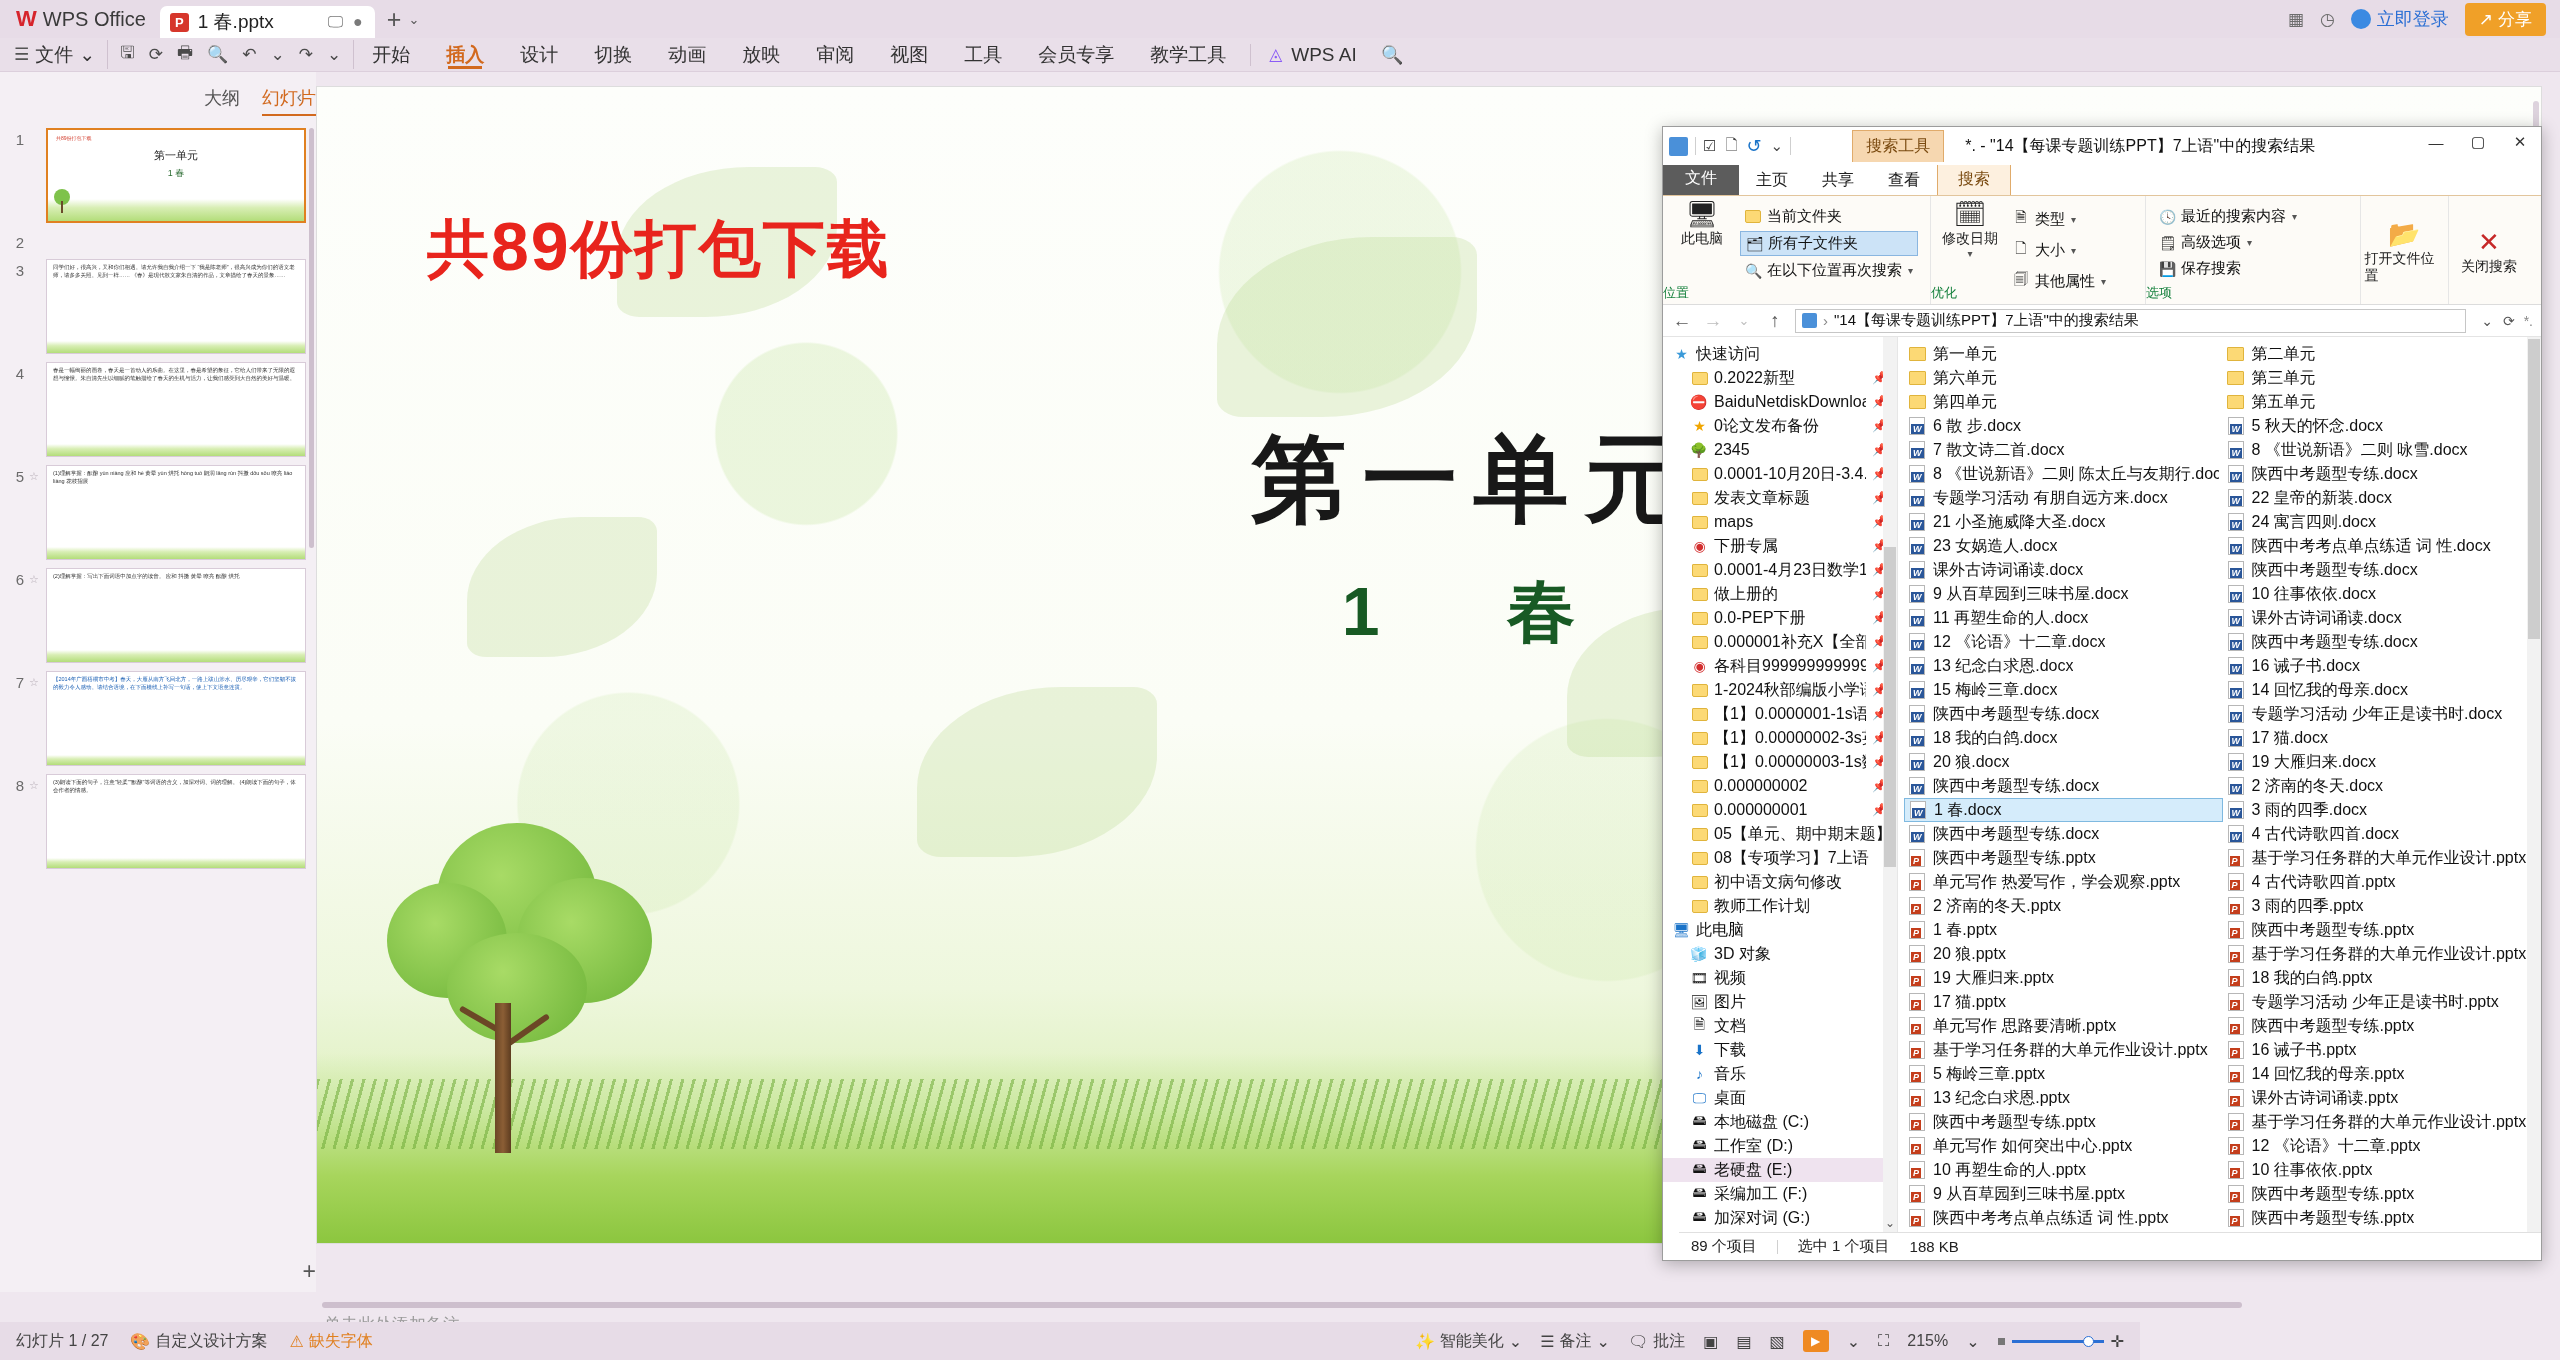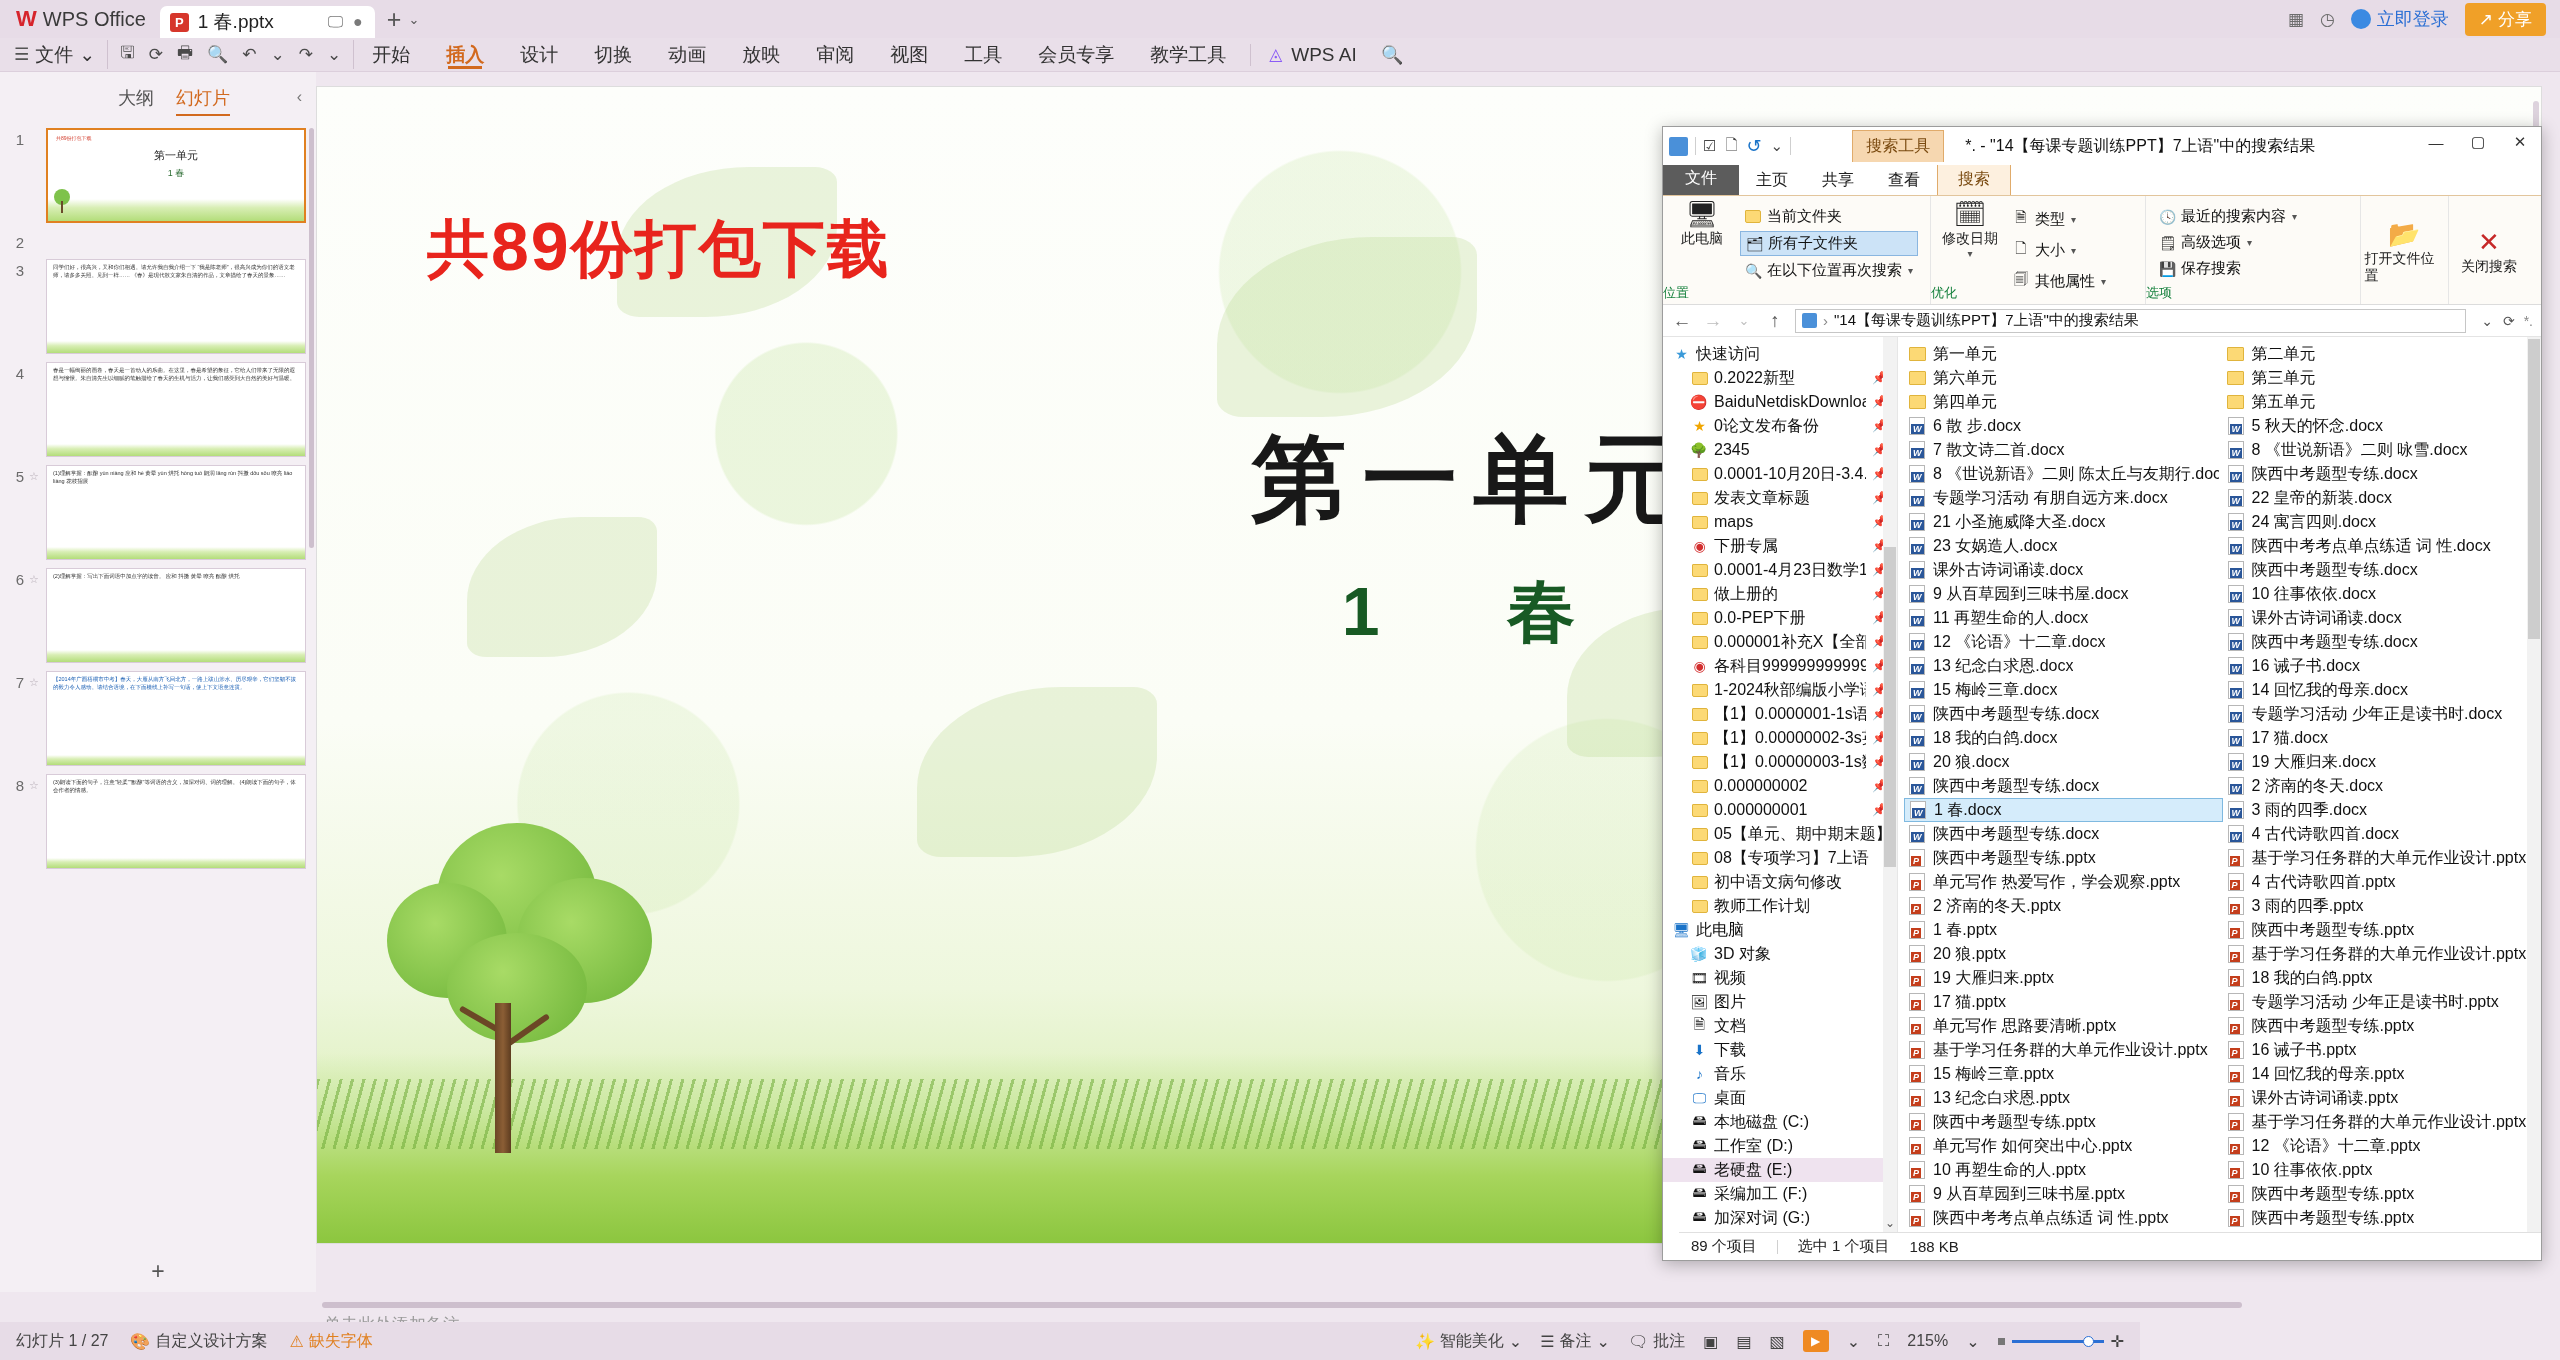--- a/index.html
+++ b/index.html
@@ -60,21 +60,21 @@
     bottom:2px; width:34px; height:3px; background:#d2691e;
   }
   .ai-grp { display:flex; align-items:center; gap:9px; padding-left:18px; margin-left:6px; border-left:1px solid #cfc1cf;}
   .ai-logo { color:#8b5cf6; font-size:17px; }
   .srch-ic { margin-left:16px; color:#555; font-size:18px; }
 
   
   .main { display:flex; height:1220px; background:#efe7ef; }
 
   
-  .leftpane { width:316px; background:#f4eff4; display:flex; flex-direction:column; position:relative;}
+  .leftpane { width:316px; background:#f4eff4; display:flex; flex-direction:column; position:relative;align-items:flex-end;}
   .lp-tabs { display:flex; align-items:center; gap:22px; padding:14px 0 10px 118px; font-size:18px; color:#555; }
   .lp-tabs .on { color:#d2691e; position:relative; }
   .lp-tabs .on:after{content:"";position:absolute;left:0;right:0;bottom:-6px;height:2px;background:#d2691e;}
   .lp-collapse { position:absolute; right:14px; top:16px; color:#777; font-size:16px; }
   .thumbs { flex:1; overflow:hidden; padding:4px 0 0 0; }
   .thumbrow { display:flex; align-items:flex-start; padding:4px 10px 4px 6px; gap:5px;}
   .tnum { width:18px; text-align:right; font-size:15px; color:#6b6b6b; padding-top:3px;}
   .tstar { width:12px; font-size:11px; color:#b9b0b9; padding-top:5px;}
   .tbox {
     flex:1; height:95px; background:#fff; border:1px solid #d8cbd8; position:relative;
@@ -986,21 +986,21 @@
           <div class="frow">
             <span class="fico">
               <i class="ic-p"></i>
             </span>
             <span class="fname">基于学习任务群的大单元作业设计.pptx</span>
           </div>
           <div class="frow">
             <span class="fico">
               <i class="ic-p"></i>
             </span>
-            <span class="fname">15  梅岭三章.pptx</span>
+            <span class="fname">5  梅岭三章.pptx</span>
           </div>
           <div class="frow">
             <span class="fico">
               <i class="ic-p"></i>
             </span>
             <span class="fname">13  纪念白求恩.pptx</span>
           </div>
           <div class="frow">
             <span class="fico">
               <i class="ic-p"></i>

